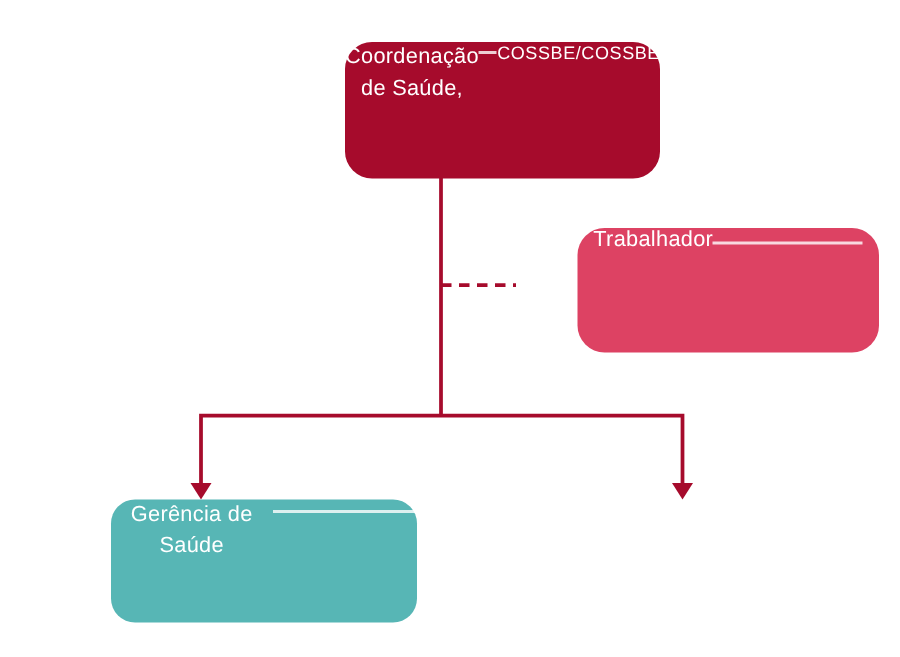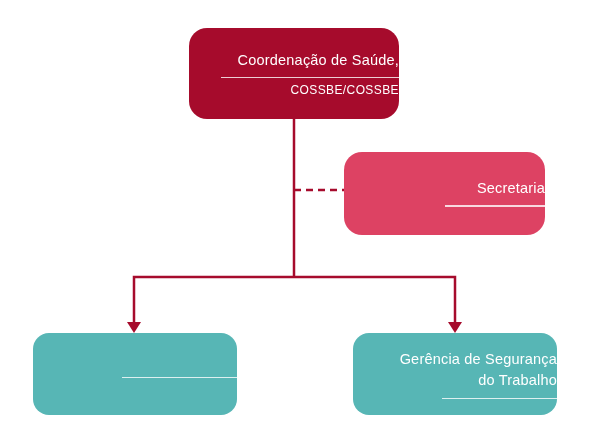--- a/index.html
+++ b/index.html
@@ -33,27 +33,28 @@
     stroke-dasharray: 7 5;
     fill: none;
   }
   .connectors .head {
     fill: var(--dark-red);
     stroke: none;
   }
   .node {
     position: absolute;
     display: flex;
-    flex-direction: column;
-    align-items: flex-end;
+    flex-direction: row;
+    align-items: flex-start;
     justify-content: center;
     color: var(--text-white, #fff);
     text-align: center;
     letter-spacing: 0.2px;
     box-sizing: border-box;
+    margin-left: 41px;
   }
   .node-root {
     left: 189px;
     top: 28px;
     width: 210px;
     height: 91px;
     background: var(--dark-red);
     border-radius: 18px;
   }
   .node-root .title-line {
@@ -123,27 +124,23 @@
     <polygon class="head" points="448,322 462,322 455,333"></polygon>
   </svg>
 
   <div class="node node-root">
     <div class="title-line">Coordenação de Saúde,</div>
     <div class="divider"></div>
     <div class="acronym">COSSBE/COSSBE</div>
   </div>
 
   <div class="node node-secretaria">
-    <div class="title-line">Secretaria</div>
+    <div class="title-line">Trabalhador</div>
     <div class="underline"></div>
   </div>
 
   <div class="node node-child node-child-left">
+    <div class="title-line">Gerência de Saúde</div>
     <div class="underline"></div>
   </div>
 
-  <div class="node node-child node-child-right">
-    <div class="title-line">Gerência de Segurança</div>
-    <div class="title-line">do Trabalho</div>
-    <div class="underline"></div>
-  </div>
 
 </div>
 
 </body></html>

